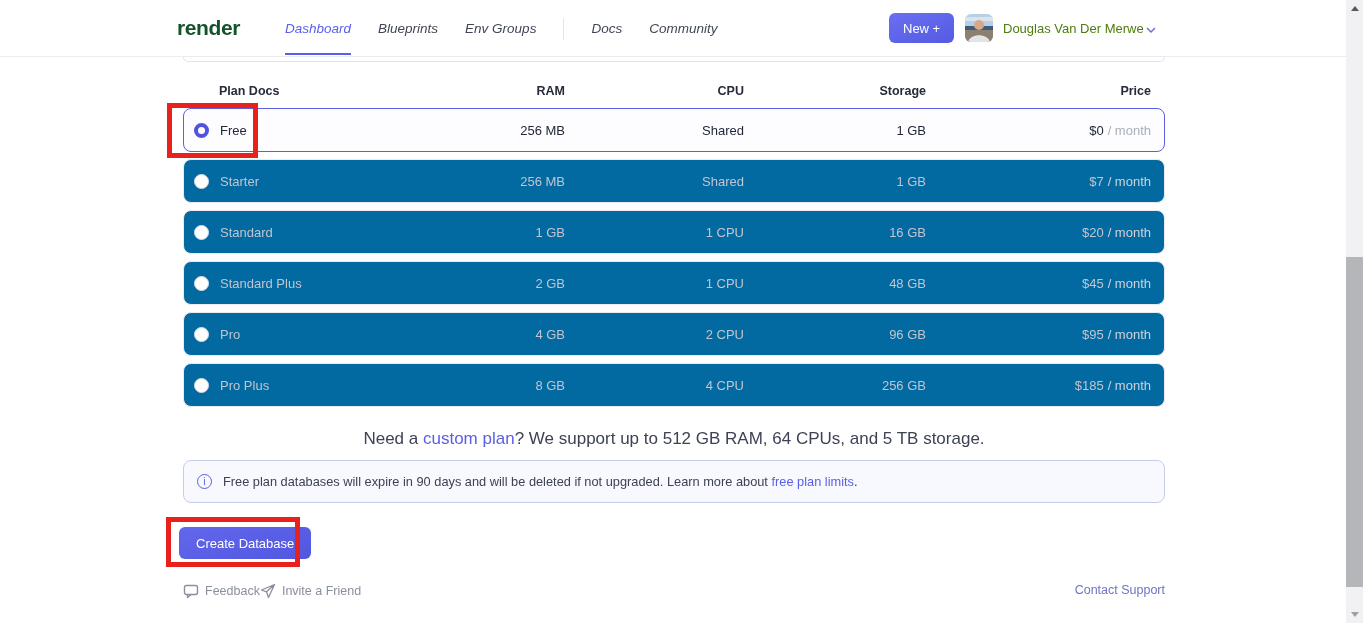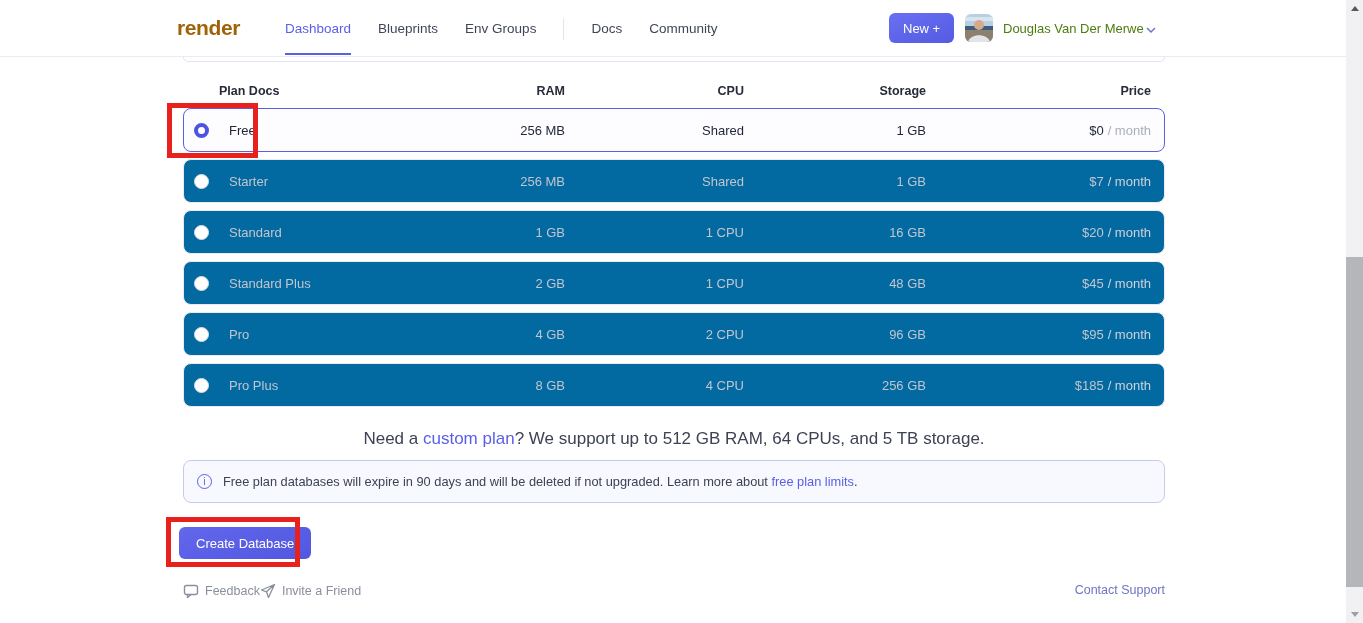--- a/index.html
+++ b/index.html
@@ -4,25 +4,25 @@
 <style>
   * { margin:0; padding:0; box-sizing:border-box; }
   html,body { width:1363px; height:623px; background:#fff; overflow:hidden;
     font-family:"Liberation Sans", sans-serif; }
   #app { position:relative; width:1363px; height:623px; background:#fff; }
 
   
   .header { position:absolute; top:0; left:0; width:1346px; height:57px;
     background:#fff; border-bottom:1px solid #eaecf1; }
   .logo { position:absolute; left:177px; top:16px; font-size:21px; font-weight:700;
-    color:#a16207; letter-spacing:-0.4px; }
+    color:#14532d; letter-spacing:-0.4px; }
   .nav { position:absolute; left:285px; top:0; height:57px; display:flex;
     align-items:center; gap:27px; }
   .nav-item { position:relative; height:52px; display:flex; align-items:center;
-    font-size:13.5px; color:#414657; cursor:pointer; white-space:nowrap; }
+    font-size:13.5px; color:#414657; cursor:pointer; white-space:nowrap;font-style:italic; }
   .nav-item.active { color:#5a5fe8; font-weight:500; }
   .nav-item.active::after { content:""; position:absolute; left:0; bottom:0;
     width:100%; height:2px; background:#5a5fe8; }
   .nav-divider { width:1px; height:22px; background:#e3e5ea; }
   .btn-new { position:absolute; left:889px; top:13px; height:30px; padding:12px 14px;
     background:linear-gradient(160deg,#6a6ff2,#545be2); color:#fff; font-size:13px;
     font-weight:500; border:none; border-radius:6px; display:flex; align-items:center;
     cursor:pointer; font-family:inherit; }
   .avatar { position:absolute; left:965px; top:14px; width:28px; height:28px;
     border-radius:6px; overflow:hidden; }
@@ -40,21 +40,21 @@
   .table-head { position:absolute; top:27px; left:0; width:982px;
     padding:0 13px 0 11px; font-size:12.5px; font-weight:600; color:#272b3a; }
   .table-head .th { text-align:right; }
   .table-head .th.first { text-align:left; padding-left:25px; }
 
   .row { position:absolute; left:0; width:982px; height:44px; border-radius:8px;
     border:1px solid #e9ebf0; background:#0369a1; padding:0 13px 0 10px;
     font-size:13px; color:#c0c5cf; cursor:pointer; }
   .row.selected { border-color:#5b5fe0; background:#fdfdff; color:#23273a; }
   .cell { text-align:right; white-space:nowrap; }
-  .cell.plan { text-align:left; display:flex; align-items:center;gap:9px; }
+  .cell.plan { text-align:left; display:flex; align-items:center; }
   .plan-label { margin-left:11px; }
   .radio { width:15px; height:15px; border-radius:50%; border:1px solid #dadde4;
     background:#fff; flex:0 0 15px; }
   .radio.checked { border:4.5px solid #5053e2; }
   .suffix { margin-left:4px; color:#ced2da; }
   .row.selected .suffix { color:#a9aeb9; }
 
   .custom-note { position:absolute; top:372px; left:0; width:982px;
     text-align:center; font-size:17px; color:#3d4254; }
   .link { color:#5a5fe8; cursor:pointer; }

